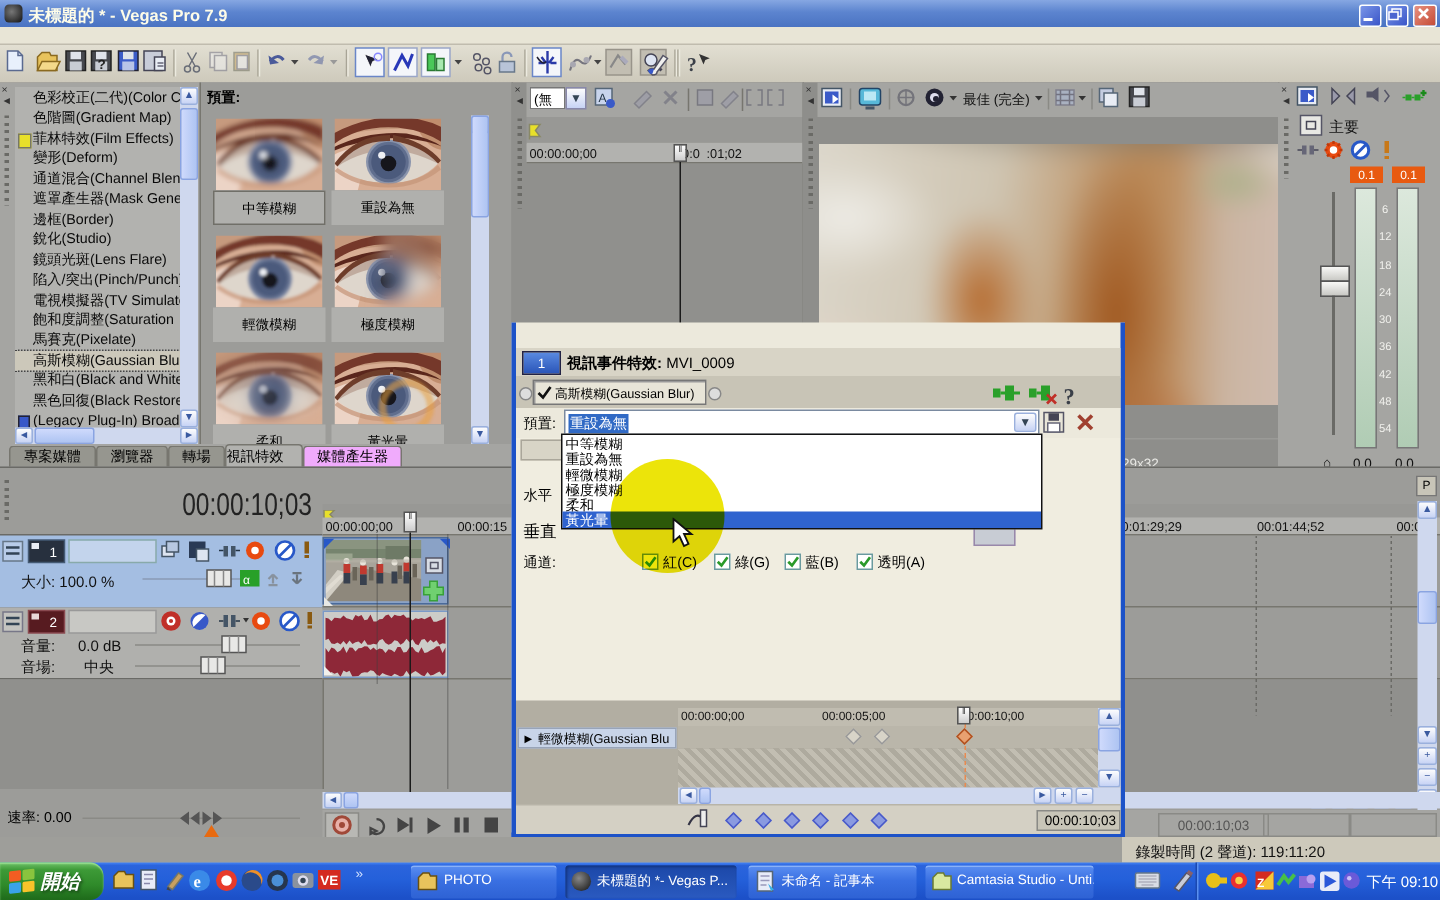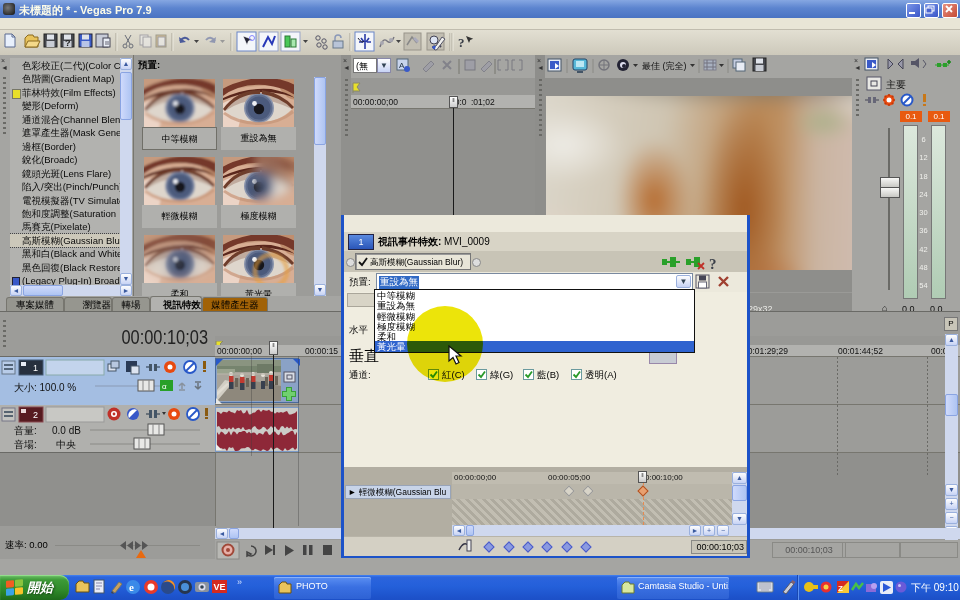--- a/index.html
+++ b/index.html
@@ -207,21 +207,21 @@
 
  <div class="ab" style="left:10px;top:3px;width:110px;height:227px;background:#b2b2af;overflow:hidden">
   <div style="font-size:9.5px;line-height:13.45px;color:#0a0a0a;padding-top:1px;white-space:nowrap">
    <div style="padding-left:12px">色彩校正(二代)(Color Co</div>
    <div style="padding-left:12px">色階圖(Gradient Map)</div>
    <div style="padding-left:12px;position:relative"><span style="position:absolute;left:2px;top:3px;width:7px;height:8px;background:#e8e02a;border:1px solid #776"></span>菲林特效(Film Effects)</div>
    <div style="padding-left:12px">變形(Deform)</div>
    <div style="padding-left:12px">通道混合(Channel Blend</div>
    <div style="padding-left:12px">遮罩產生器(Mask Gener</div>
    <div style="padding-left:12px">邊框(Border)</div>
-   <div style="padding-left:12px">銳化(Broadc)</div>
+   <div style="padding-left:12px">銳化(Studio)</div>
    <div style="padding-left:12px">鏡頭光斑(Lens Flare)</div>
    <div style="padding-left:12px">陷入/突出(Pinch/Punch)</div>
    <div style="padding-left:12px">電視模擬器(TV Simulato</div>
    <div style="padding-left:12px">飽和度調整(Saturation</div>
    <div style="padding-left:12px">馬賽克(Pixelate)</div>
    <div style="padding-left:12px;background:#ccc8ba;outline:1px dotted #444">高斯模糊(Gaussian Blur)</div>
    <div style="padding-left:12px">黑和白(Black and White</div>
    <div style="padding-left:12px">黑色回復(Black Restore)</div>
    <div style="padding-left:12px;position:relative"><span style="position:absolute;left:2px;top:3px;width:6px;height:8px;background:#3858c8;border:1px solid #223"></span>(Legacy Plug-In) Broadc</div>
   </div>
@@ -275,24 +275,24 @@
   </div>
   <div class="sbv" style="left:180px;top:22px;height:219px"></div>
   <div class="sbb" style="left:180px;top:22px;width:12px;height:12px">▲</div>
   <div class="thumbv" style="left:180px;top:22px;width:12px;height:68px"></div>
   <div class="sbb" style="left:180px;top:229px;width:12px;height:12px">▼</div>
  </div>
 </div>
 
 <div class="ab" id="tabs" style="left:0;top:296px;width:341px;height:15px;background:#a5a5a2;font-size:9.5px">
  <div class="ab" style="left:6px;top:1px;width:56px;height:14px;background:#96968f;border:1px solid #77766f;border-bottom:0;border-radius:3px 3px 0 0;text-align:center;line-height:14px;white-space:nowrap;overflow:hidden">專案媒體</div>
- <div class="ab" style="left:64px;top:1px;width:46px;height:14px;background:#96968f;border:1px solid #77766f;border-bottom:0;border-radius:3px 3px 0 0;text-align:right;line-height:14px;white-space:nowrap;overflow:hidden">瀏覽器</div>
+ <div class="ab" style="left:64px;top:1px;width:46px;height:14px;background:#96968f;border:1px solid #77766f;border-bottom:0;border-radius:3px 3px 0 0;text-align:center;line-height:14px;white-space:nowrap;overflow:hidden">瀏覽器</div>
  <div class="ab" style="left:112px;top:1px;width:36px;height:14px;background:#96968f;border:1px solid #77766f;border-bottom:0;border-radius:3px 3px 0 0;text-align:center;line-height:14px;white-space:nowrap;overflow:hidden">轉場</div>
- <div class="ab" style="left:150px;top:0;width:50px;height:15px;background:#b2b2af;border:1px solid #77766f;border-bottom:0;border-radius:3px 3px 0 0;text-align:right;line-height:15px;font-weight:bold;white-space:nowrap;overflow:hidden">視訊特效</div>
- <div class="ab" style="left:202px;top:1px;width:64px;height:14px;background:#a16207;border:1px solid #77766f;border-bottom:0;border-radius:3px 3px 0 0;text-align:center;line-height:14px;white-space:nowrap;overflow:hidden">媒體產生器</div>
+ <div class="ab" style="left:150px;top:0;width:50px;height:15px;background:#b2b2af;border:1px solid #77766f;border-bottom:0;border-radius:3px 3px 0 0;text-align:left;line-height:15px;font-weight:normal;white-space:nowrap;overflow:hidden">視訊特效</div>
+ <div class="ab" style="left:202px;top:1px;width:64px;height:14px;background:#f0abfc;border:1px solid #77766f;border-bottom:0;border-radius:3px 3px 0 0;text-align:center;line-height:14px;white-space:nowrap;overflow:hidden">媒體產生器</div>
 </div>
 
 <div class="ab" id="trimmer" style="left:341px;top:55px;width:194px;height:256px;background:#90908d;border-right:1px solid #77766f">
  <div class="grip" style="left:2px;top:2px">×<br>◄</div>
  <div class="ab" style="left:4px;top:24px;width:3px;height:60px;background:repeating-linear-gradient(#6a6a66 0 2px,transparent 2px 5px)"></div>
  <div class="ab" style="left:10px;top:0;width:184px;height:23px;background:#a5a5a2"></div>
  <div class="ab" style="left:12px;top:3px;width:24px;height:15px;background:#fff;border:1px solid #777;font-size:9px;line-height:15px;padding-left:2px;box-sizing:border-box">(無</div>
  <div class="ab" style="left:36px;top:3px;width:14px;height:15px;background:linear-gradient(#fdfdfd,#c7d3f5);border:1px solid #88a;font-size:8px;text-align:center;line-height:14px;color:#345;box-sizing:border-box">▼</div>
  <svg width="140" height="22" style="position:absolute;left:54px;top:1px">
   <g>
@@ -702,20 +702,24 @@
         </g>
       </svg>
  <div class="ab" style="left:136px;top:238px;width:0;height:0;border-left:5px solid transparent;border-right:5px solid transparent;border-bottom:8px solid #e86a10"></div>
 </div>
 
 <div class="ab" style="left:750px;top:540px;width:210px;height:18px;background:#a5a5a2">
  <div class="ab" style="left:22px;top:2px;width:72px;height:14px;border:1px solid #8a8a86;color:#555;font-size:9px;line-height:14px;text-align:center">00:00:10;03</div>
  <div class="ab" style="left:92px;top:2px;width:56px;height:14px;border:1px solid #8a8a86"></div>
  <div class="ab" style="left:150px;top:2px;width:56px;height:14px;border:1px solid #8a8a86"></div>
 </div>
+<div class="ab" id="statusbar" style="left:0;top:558px;width:960px;height:17px;background:#9e9e9a">
+      <div class="ab" style="left:748px;top:0;width:212px;height:17px;background:#cdc9bb"></div>
+ <div class="tx" style="left:757px;top:3px;font-size:10px;color:#111">錄製時間 (2 聲道): 119:11:20</div>
+</div>
 
 <div class="ab" id="dialog" style="left:341px;top:215px;width:409px;height:343px;z-index:10;background:#ece9dc;border:3px solid #1c52c8;border-top:0;box-sizing:border-box">
 
 
  <div class="ab" style="left:0;top:17px;width:403px;height:19px;background:#d8d4c6;border-bottom:1px solid #b8b4a6">
   <div class="ab" style="left:4px;top:2px;width:24px;height:14px;background:linear-gradient(#5a8ae0,#2a55b8);border:1px solid #224;color:#fff;font-size:9px;text-align:center;line-height:14px">1</div>
   <div class="tx" style="left:34px;top:3px;font-size:10px;font-weight:bold">視訊事件特效: <span style="font-weight:normal">MVI_0009</span></div>
  </div>
 
  <div class="ab" style="left:0;top:36px;width:403px;height:21px;background:#c8c4b6;border-bottom:1px solid #b0ac9e">
@@ -752,21 +756,21 @@
             <rect x="3" y="0.5" width="7" height="5" fill="#445"></rect>
             <rect x="2.5" y="7" width="8" height="6" fill="#fff" stroke="#667"></rect>
           </g>
    <path d="M25 4 l9 9 M34 4 l-9 9" stroke="#a04030" stroke-width="2.4"></path>
   </svg>
  </div>
 
  <div class="ab" style="left:0;top:77px;width:403px;height:175px;background:#f0ede0">
   <div class="ab" style="left:3px;top:1px;width:30px;height:12px;background:#d8d4c6;border:1px solid #aaa69a"></div>
   <div class="tx" style="left:5px;top:32px;font-size:9.5px">水平</div>
-  <div class="tx" style="left:5px;top:55px;font-size:15px">垂直</div>
+  <div class="tx" style="left:5px;top:55px;font-size:11px">垂直</div>
   <div class="ab" style="left:305px;top:57px;width:26px;height:13px;background:#c8ccd4;border:1px solid #98a"></div>
   <div class="tx" style="left:5px;top:77px;font-size:9.5px">通道:</div>
  </div>
 
  <div class="ckb" style="left:84px;top:154px">
         <svg width="9" height="9">
           <path d="M1.5 4.5 l2.5 2.5 4 -5.5" stroke="#2a9a2a" stroke-width="1.8" fill="none"></path>
         </svg>
       </div>
  <div class="tx" style="left:98px;top:154px;font-size:9.5px">紅(C)</div>
@@ -903,20 +907,32 @@
         </g>
   <text x="163" y="10" font-size="9" fill="#cfe0ff">»</text>
  </svg>
 
  <div class="tbtn" style="left:274px;top:2px;width:97px;background:linear-gradient(#5b8ff2,#3a70e2 45%,#2e62d4);box-shadow:inset 0 1px 0 #8ab2f8;color:#fff;font-size:9px;white-space:nowrap;overflow:hidden">
   <svg width="14" height="14" style="position:absolute;left:4px;top:4px">
           <path d="M1 4 l3 -3 h4 l1 2 h4 v9 h-12 z" fill="#e8c35c" stroke="#6a5010"></path>
         </svg>
   <span style="position:absolute;left:22px;top:4px">PHOTO</span>
       </div>
+ <div class="tbtn" style="left:377px;top:2px;width:114px;background:linear-gradient(#1c48a8,#2a5ac0);box-shadow:inset 1px 1px 2px #12327a;color:#fff;font-size:9px;white-space:nowrap;overflow:hidden">
+  <div class="ab" style="left:4px;top:4px;width:13px;height:13px;border-radius:50%;background:radial-gradient(circle at 38% 35%,#888,#111)"></div>
+  <span style="position:absolute;left:21px;top:4px">未標題的 *- Vegas P...</span>
+      </div>
+ <div class="tbtn" style="left:499px;top:2px;width:112px;background:linear-gradient(#5b8ff2,#3a70e2 45%,#2e62d4);box-shadow:inset 0 1px 0 #8ab2f8;color:#fff;font-size:9px;white-space:nowrap;overflow:hidden">
+  <svg width="14" height="15" style="position:absolute;left:5px;top:3px">
+          <rect x="1" y="1" width="10" height="13" fill="#e8ecf8" stroke="#567"></rect>
+          <path d="M3 4 h6 M3 7 h6 M3 10 h4" stroke="#99b"></path>
+          <path d="M8 9 l4 4 -2 1 z" fill="#38b0e8"></path>
+        </svg>
+  <span style="position:absolute;left:22px;top:4px">未命名 - 記事本</span>
+      </div>
  <div class="tbtn" style="left:617px;top:2px;width:112px;background:linear-gradient(#5b8ff2,#3a70e2 45%,#2e62d4);box-shadow:inset 0 1px 0 #8ab2f8;color:#fff;font-size:9px;white-space:nowrap;overflow:hidden">
   <svg width="14" height="14" style="position:absolute;left:4px;top:4px">
           <path d="M1 4 l3 -3 h4 l1 2 h4 v9 h-12 z" fill="#d8e8a0" stroke="#6a7a30"></path>
         </svg>
   <span style="position:absolute;left:21px;top:4px">Camtasia Studio - Unti...</span>
       </div>
 
  <svg width="50" height="25" style="position:absolute;left:755px;top:0">
   <g transform="translate(2,7)">
           <rect width="16" height="10" rx="1" fill="#d8dce4" stroke="#678"></rect>

